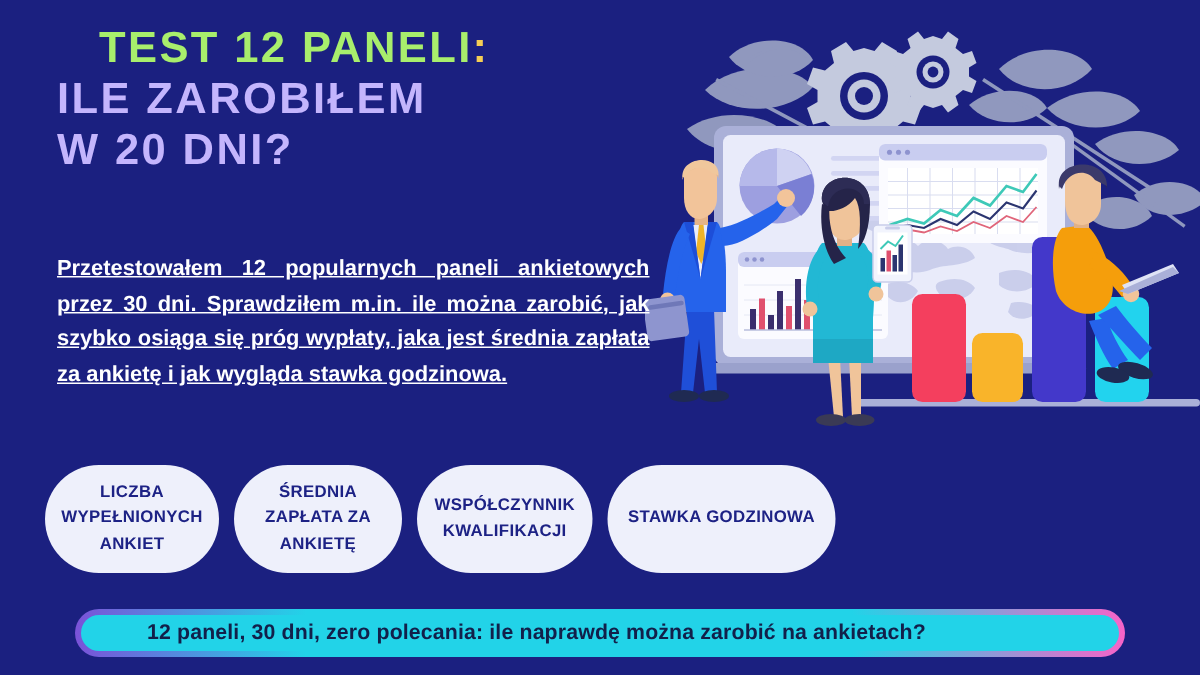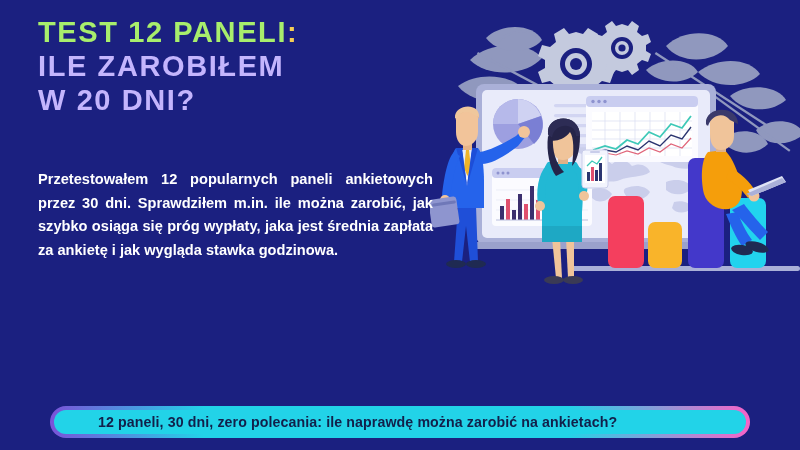--- a/index.html
+++ b/index.html
@@ -10,29 +10,29 @@
     position:relative;
   }
   #stage { position:absolute; inset:0; width:800px; height:450px; background:#1b2080; overflow:hidden; }
 
   
   .illus { position:absolute; left:430px; top:0; width:370px; height:300px; overflow:hidden; }
 
   
   .headline { position:absolute; left:38px; top:18px; width:420px; }
   .h-line { font-weight:900; letter-spacing:1.6px; line-height:1.0; font-size:29px; white-space:nowrap; }
-  .h-green { color:#a8ee6c; margin-bottom:5px; }
+  .h-green { color:#a8ee6c; margin-bottom:5px;margin-left:28px; }
   .h-green .colon { color:#f5ce55; }
   .h-yellow { color:#c4b5fd; margin-bottom:5px; }
 
   
   .body-copy {
     position:absolute; left:38px; top:168px; width:395px;
     color:#ffffff; font-size:14.6px; font-weight:700;
-    line-height:1.62; text-align:justify; text-justify:inter-word;
+    line-height:1.62; text-align:justify; text-justify:inter-word;text-decoration:underline;
   }
 
   
   .pill-row { position:absolute; left:30px; top:310px; width:752px; height:72px; display:flex; gap:10px; align-items:stretch; }
   .pill {
     background:#eef0fb; border-radius:36px; display:flex; align-items:center; justify-content:center;
     text-align:center; color:#1d2285; font-weight:800; font-size:11.2px; line-height:1.55;
     letter-spacing:.25px; padding:6px 10px;
   }
   .pill.p1 { flex:0 0 116px; }
@@ -310,20 +310,27 @@
   </div>
 
   <div class="headline">
     <div class="h-line h-green"><span>TEST 12 PANELI</span><span class="colon">:</span></div>
     <div class="h-line h-yellow">ILE ZAROBIŁEM</div>
     <div class="h-line h-yellow">W 20 DNI?</div>
   </div>
 
   <p class="body-copy">Przetestowałem 12 popularnych paneli ankietowych przez 30 dni. Sprawdziłem m.in. ile można zarobić, jak szybko osiąga się próg wypłaty, jaka jest średnia zapłata za ankietę i jak wygląda stawka godzinowa.</p>
 
+  <div class="pill-row">
+    <div class="pill p1">LICZBA WYPEŁNIONYCH ANKIET</div>
+    <div class="pill p2">ŚREDNIA ZAPŁATA ZA ANKIETĘ</div>
+    <div class="pill p3">WSPÓŁCZYNNIK KWALIFIKACJI</div>
+    <div class="pill p4">STAWKA GODZINOWA</div>
+    <div class="pill-spacer"></div>
+  </div>
 
   <div class="banner-wrap">
     <div class="banner">
       <span>12 paneli, 30 dni, zero polecania: ile naprawdę można zarobić na ankietach?</span>
     </div>
   </div>
 
 </div>
 
 </body></html>

